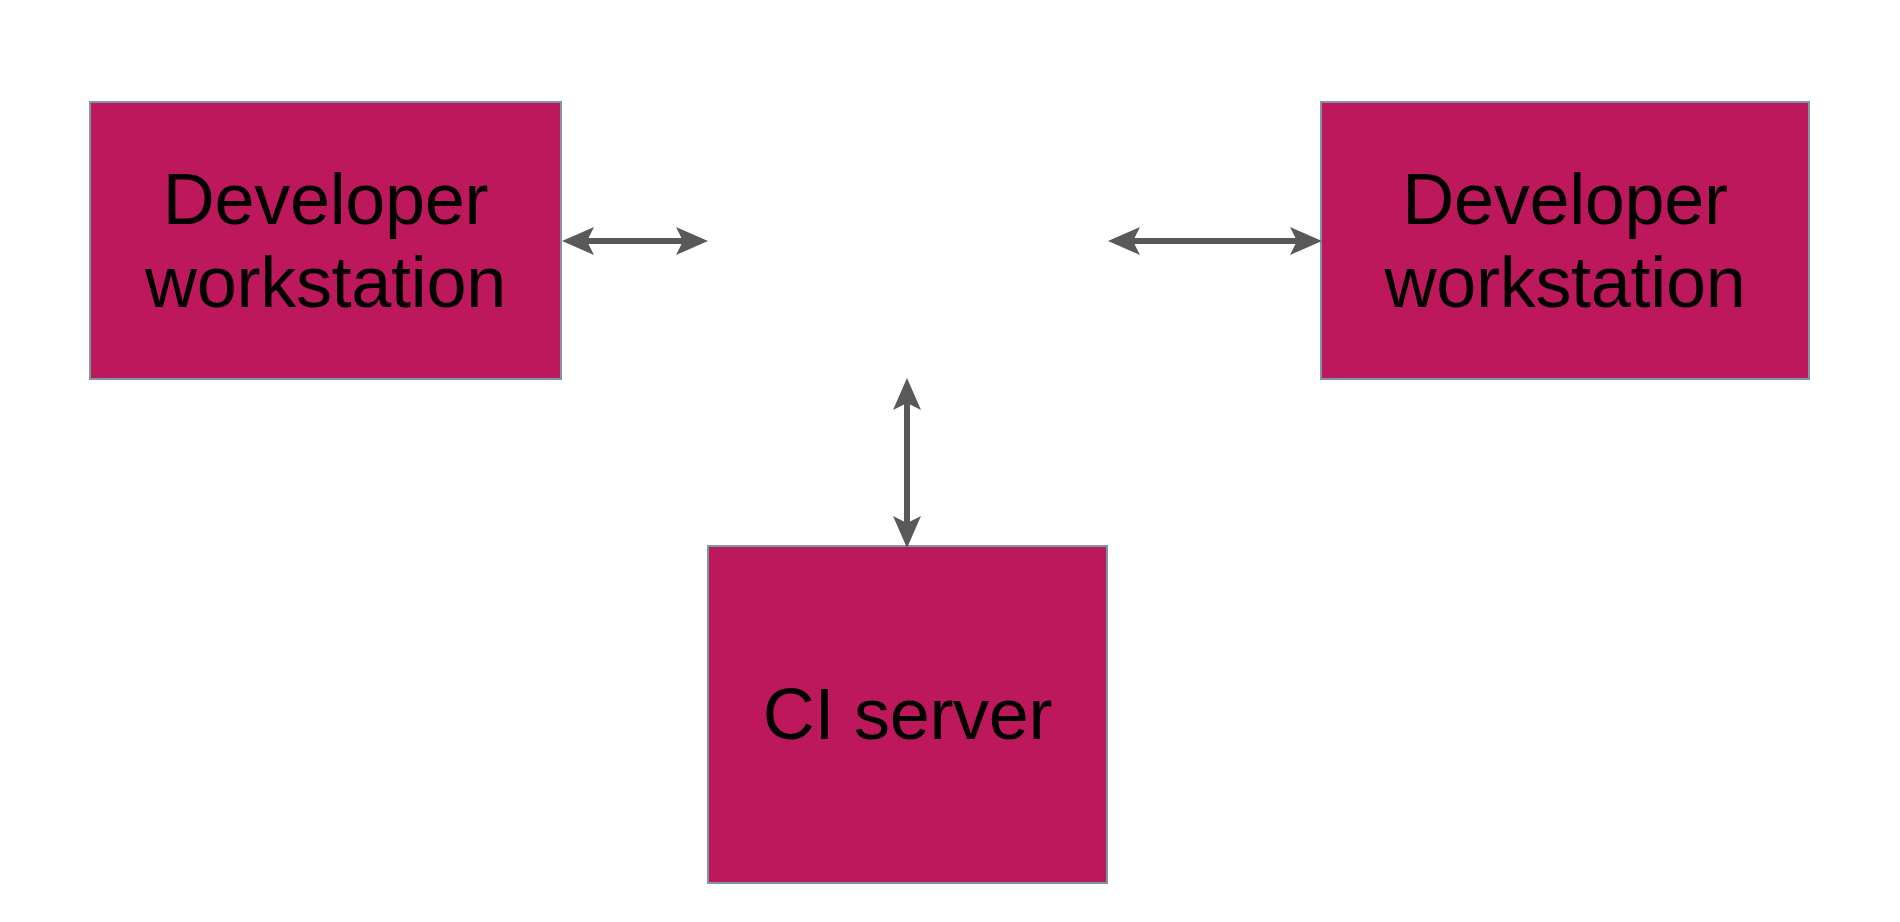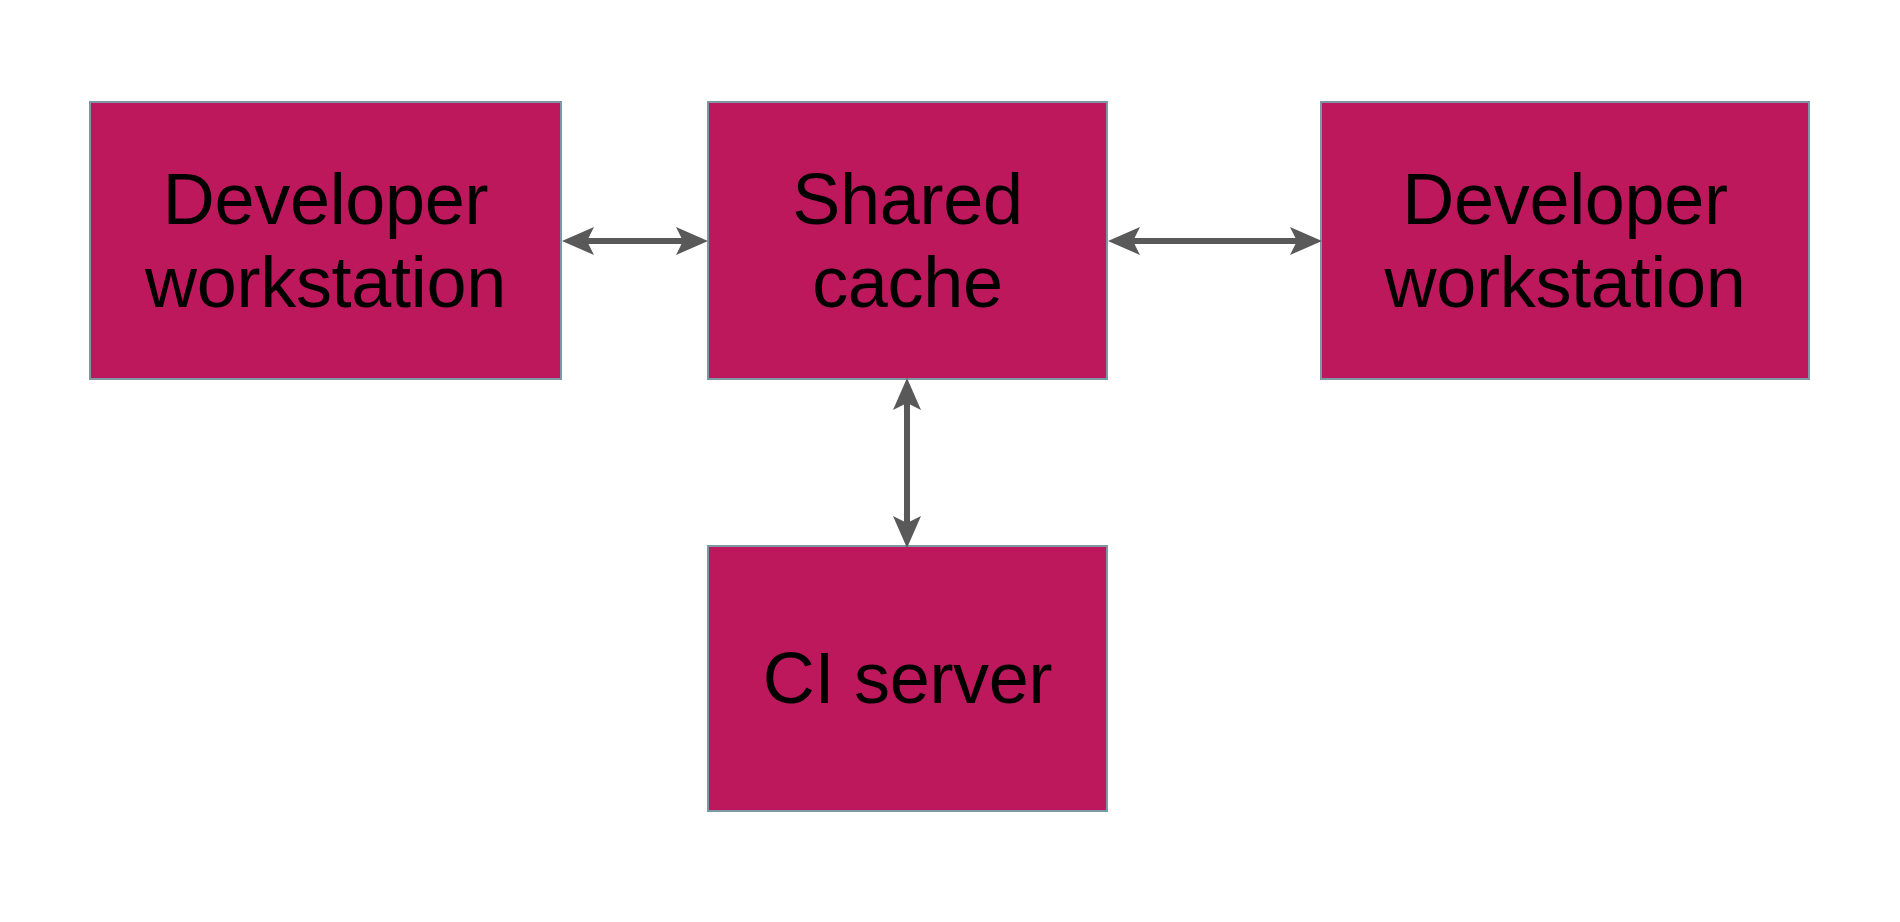--- a/index.html
+++ b/index.html
@@ -34,45 +34,41 @@
     color: #000000;
     font-weight: 400;
     letter-spacing: -0.3px;
     white-space: pre-line;
     padding: 0 6px;
   }
   
   #node-dev-left   { left: 89px;  top: 101px; width: 473px; height: 279px; }
   #node-shared     { left: 707px; top: 101px; width: 401px; height: 279px; }
   #node-dev-right  { left: 1320px;top: 101px; width: 490px; height: 279px; }
-  #node-ci         { left: 707px; top: 545px; width: 401px; height: 267px; text-align: center; }
+  #node-ci         { left: 707px; top: 545px; width: 401px; height: 339px; text-align: center; }
 
   .connector {
     position: absolute;
   }
   #conn-left   { left: 560px;  top: 212px; width: 150px; height: 58px; }
   #conn-right  { left: 1106px; top: 212px; width: 218px; height: 58px; }
   #conn-down   { left: 878px;  top: 376px; width: 58px;  height: 174px; }
 
   .connector svg { display: block; width: 100%; height: 100%; overflow: visible; }
 </style>
 </head>
 <body>
 
 <div id="canvas">
 
   <div class="node" id="node-dev-left">
     <span class="node-label">Developer
 workstation</span>
   </div>
 
-  <div class="node" id="node-shared">
-    <span class="node-label">Shared
-cache</span>
-  </div>
 
   <div class="node" id="node-dev-right">
     <span class="node-label">Developer
 workstation</span>
   </div>
 
   <div class="node" id="node-ci">
     <span class="node-label">CI server</span>
   </div>
 

